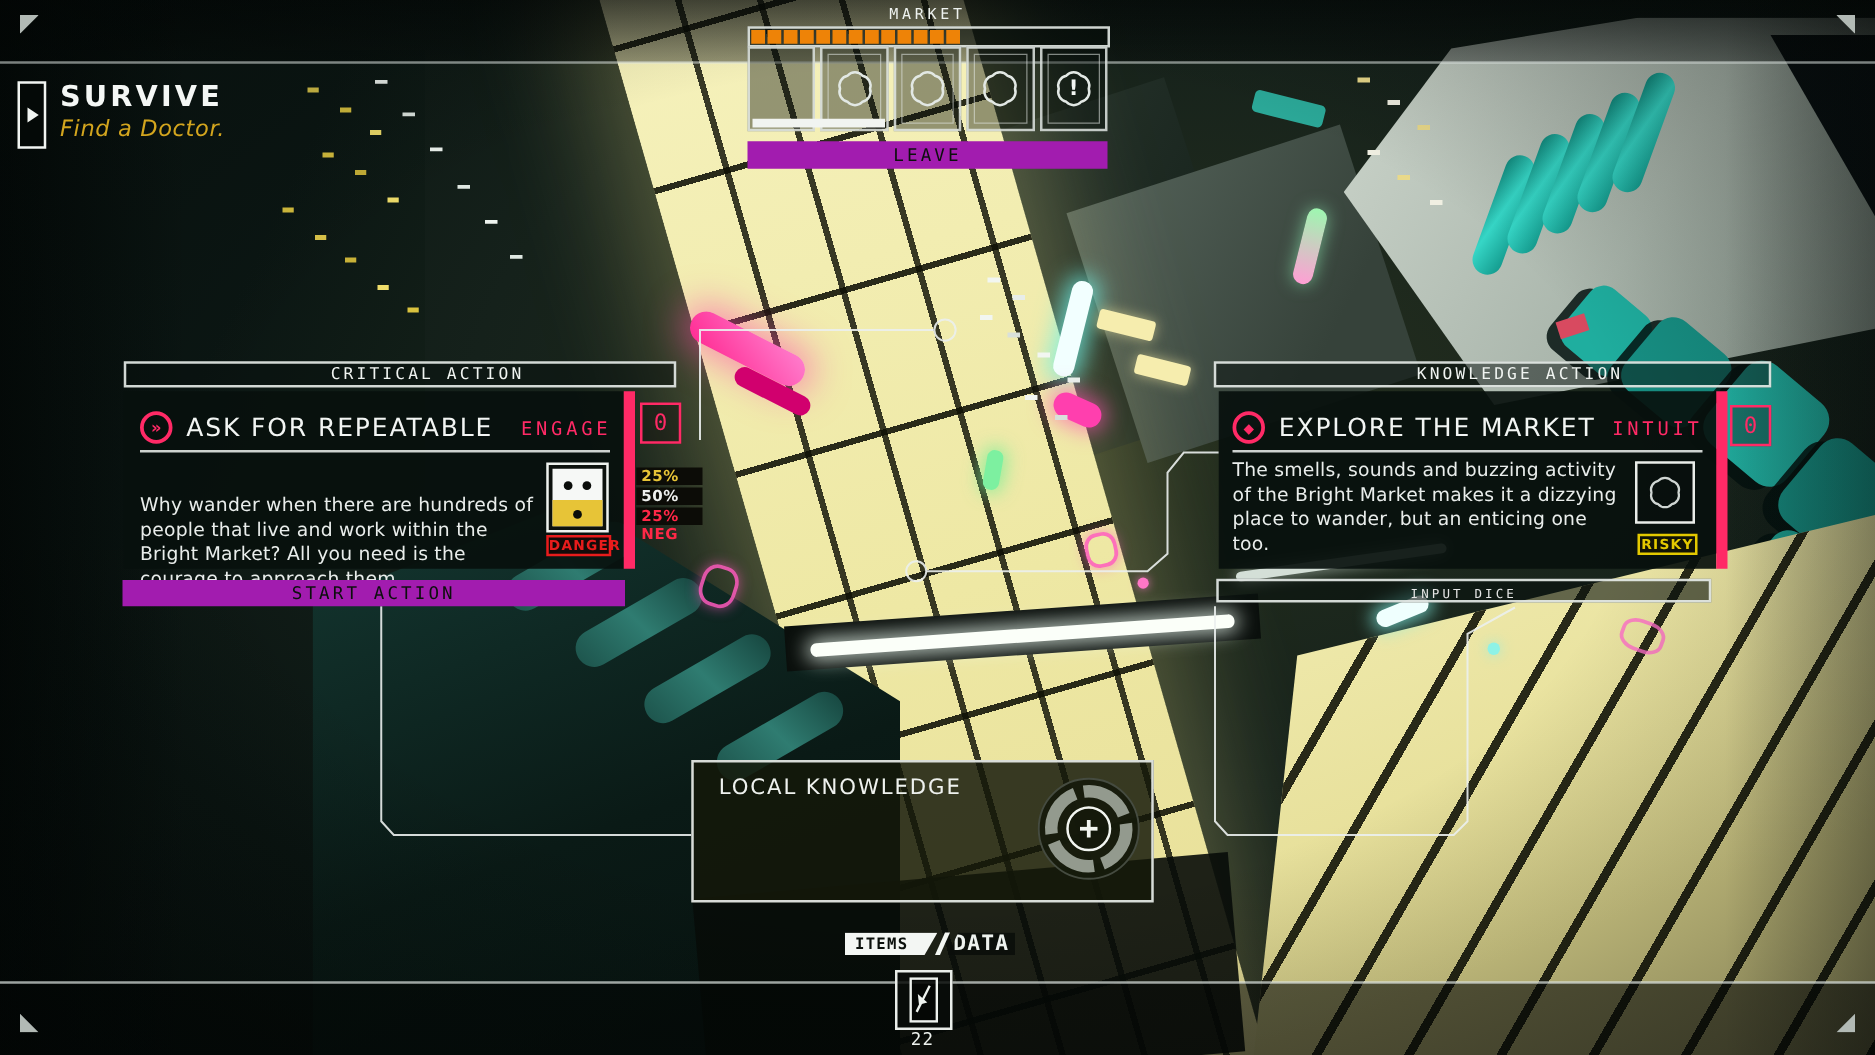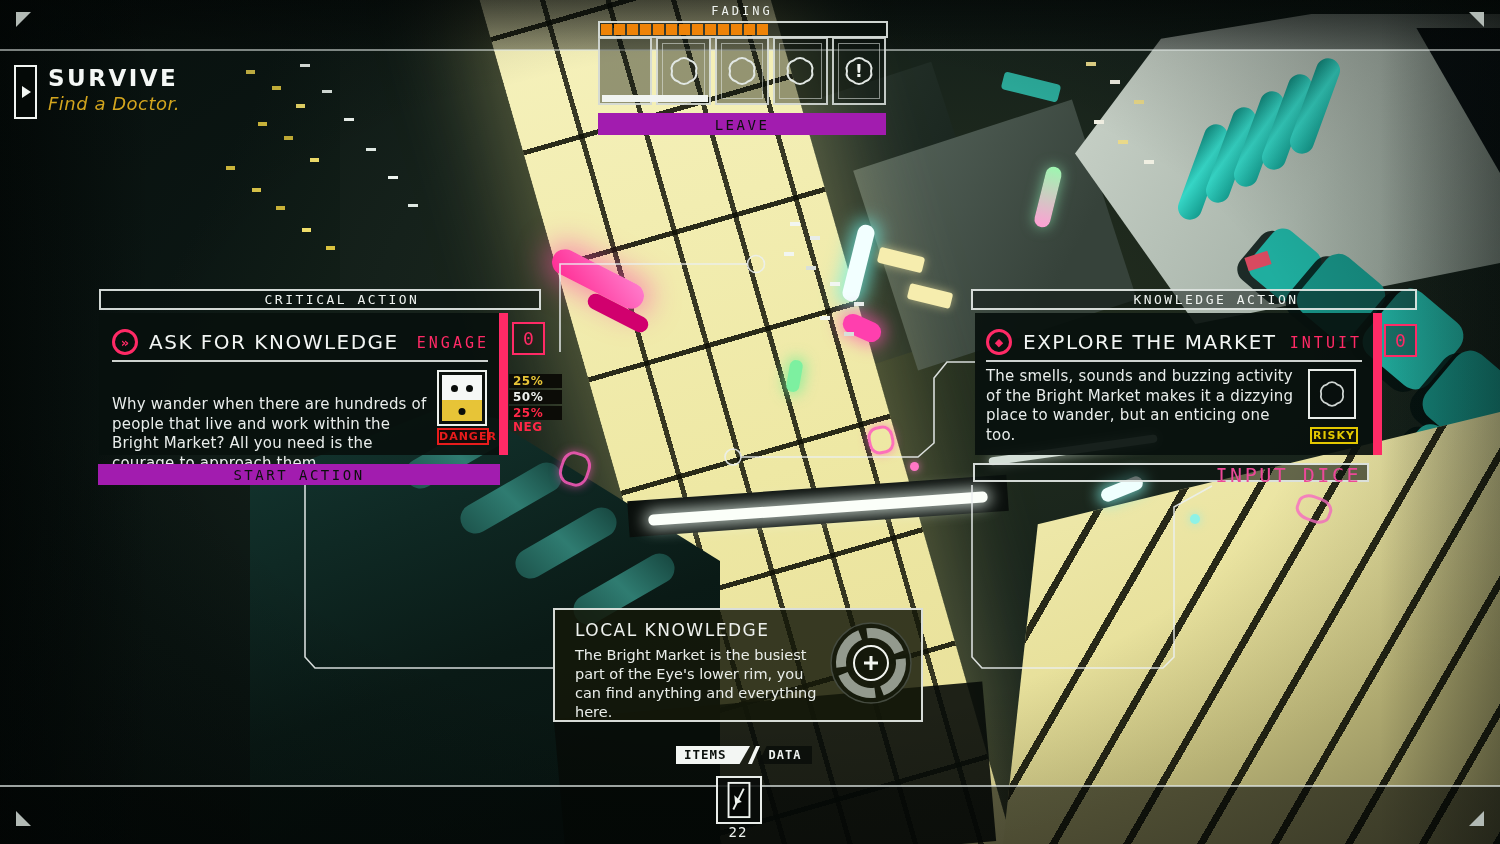--- a/index.html
+++ b/index.html
@@ -64,35 +64,35 @@
   .tag{position:absolute;height:13px;line-height:13px;text-align:center;font-size:11px;font-weight:bold;
        letter-spacing:1px;z-index:3;}
   .die{position:absolute;left:437px;top:370px;width:40px;height:46px;border:2px solid #eef2ee;
        background:#0d120e;padding:3px;z-index:3;}
   .die .face{position:relative;width:100%;height:100%;background:#f6f8f6;}
   .die .face .bottom{position:absolute;left:0;right:0;bottom:0;height:45%;background:var(--yellow,#e7c437);}
   .die .pip{position:absolute;width:7px;height:7px;border-radius:50%;background:#0a0d0a;}
   .empty-slot{position:absolute;left:1308px;top:369px;width:44px;height:46px;border:2px solid #e9ede9;
               background:rgba(8,14,11,0.5);display:flex;align-items:center;justify-content:center;z-index:3;}
   .btn-outline{position:absolute;border:2px solid rgba(233,238,235,0.9);background:rgba(8,16,13,0.6);
-               color:#ec4899;text-align:right;letter-spacing:2.5px;font-size:20px;z-index:3;cursor:pointer;}
+               color:#e5e5e5;text-align:center;letter-spacing:2.5px;font-size:10px;z-index:3;cursor:pointer;}
 
   
   .local{position:absolute;left:553px;top:608px;width:366px;height:110px;border:2px solid rgba(232,237,233,0.92);
          background:rgba(20,24,9,0.84);z-index:3;}
   .local-title{position:absolute;left:20px;top:10px;color:#eef1ee;font-size:17px;letter-spacing:1.5px;}
   .local-desc{position:absolute;left:20px;top:36px;width:248px;color:#e9ede9;font-size:14.5px;line-height:19px;}
   .gauge{position:absolute;right:8px;top:11px;cursor:pointer;}
 
   
   .tabs{position:absolute;left:676px;top:746px;height:18px;display:flex;z-index:3;}
   .tab-items{width:66px;background:#f3f6f3;color:#0b100c;font-size:12.5px;font-weight:bold;letter-spacing:1px;
              line-height:18px;padding-left:8px;clip-path:polygon(0 0,100% 0,86% 100%,0 100%);cursor:pointer;}
   .tab-slash{width:4px;background:#f3f6f3;transform:skewX(-24deg);margin:0 2px;cursor:default;}
-  .tab-data{width:54px;background:rgba(10,14,10,0.88);color:#eef2ee;font-size:12px;font-weight:bold;
+  .tab-data{width:54px;background:rgba(10,14,10,0.88);color:#eef2ee;font-size:17px;font-weight:bold;
             letter-spacing:1px;line-height:18px;text-align:center;clip-path:polygon(16% 0,100% 0,100% 100%,0 100%);cursor:pointer;}
   .currency{position:absolute;left:716px;top:776px;width:42px;height:44px;border:2px solid #e9ede9;
             background:rgba(8,12,9,0.85);display:flex;align-items:center;justify-content:center;z-index:3;cursor:pointer;}
   .currency-count{position:absolute;left:702px;top:824px;width:72px;text-align:center;color:#eef2ee;
                   font-size:14px;letter-spacing:1px;z-index:3;}
 </style>
 </head>
 <body>
 
 <div class="stage" style="--pink: #ff2a66; --orange: #ee8307; --yellow: #e7c437; --negred: #ff2847; --danger: #e81c1c; --risky: #e3c900;">
@@ -190,21 +190,21 @@
   <div class="objective">
     <div class="obj-box">
       <div class="obj-tri"></div>
     </div>
     <div class="obj-text">
       <div class="obj-title">SURVIVE</div>
       <div class="obj-sub">Find a Doctor.</div>
     </div>
   </div>
 
-  <div class="fading-label mono">FADING</div>
+  <div class="fading-label mono">MARKET</div>
   <div class="meter">
       <div class="seg filled"></div>
       <div class="seg filled"></div>
       <div class="seg filled"></div>
       <div class="seg filled"></div>
       <div class="seg filled"></div>
       <div class="seg filled"></div>
       <div class="seg filled"></div>
       <div class="seg filled"></div>
       <div class="seg filled"></div>
@@ -250,21 +250,21 @@
       <span class="bang">!</span>
       </div>
   </div>
   <div class="cycle-progress"></div>
   <button class="btn-solid mono leave-btn">LEAVE</button>
 
   <div class="hdr-box mono" style="left:99px;top:289px;width:394px;">CRITICAL ACTION</div>
   <div class="panel" style="left:99px;top:313px;width:400px;height:142px;">
     <div class="pinkbar" style="left:400px;"></div>
     <div class="ring" style="left:13px;top:16px;font-size:13px;font-weight:bold;">»</div>
-    <div class="a-title" style="left:50px;top:17px;">ASK FOR KNOWLEDGE</div>
+    <div class="a-title" style="left:50px;top:17px;">ASK FOR REPEATABLE</div>
     <div class="a-skill mono" style="left:305px;top:21px;width:85px;">ENGAGE</div>
     <div class="a-sep" style="left:13px;top:47px;width:376px;"></div>
     <div class="a-desc" style="left:13px;top:70px;width:315px;margin-top:12px;">Why wander when there are hundreds of people that live and work within the Bright Market? All you need is the courage to approach them.</div>
   </div>
   <div class="die">
     <div class="face">
       <div class="bottom"></div>
       <div class="pip" style="left:22%;top:22%;"></div>
       <div class="pip" style="right:22%;top:22%;"></div>
       <div class="pip" style="left:50%;top:72%;transform:translateX(-50%);"></div>
@@ -290,21 +290,20 @@
     <svg width="36" height="36" viewBox="0 0 40 40" fill="none" stroke="#cfd5d2" stroke-width="2">
         <path d="M32,20 A8 8 0 0 1 26,30.4 A8 8 0 0 1 14,30.4 A8 8 0 0 1 8,20 A8 8 0 0 1 14,9.6 A8 8 0 0 1 26,9.6 A8 8 0 0 1 32,20 Z"></path>
       </svg>
   </div>
   <div class="tag" style="left:1310px;top:427px;width:44px;color:var(--risky,#e3c900);border:2px solid var(--risky,#e3c900);background:rgba(25,22,0,0.55);">RISKY</div>
   <div class="zero-sq mono" style="left:1384px;top:324px;">0</div>
   <button class="btn-outline mono" style="left:973px;top:463px;width:396px;height:19px;line-height:19px;">INPUT DICE</button>
 
   <div class="local">
     <div class="local-title">LOCAL KNOWLEDGE</div>
-    <div class="local-desc">The Bright Market is the busiest part of the Eye's lower rim, you can find anything and everything here.</div>
     <svg class="gauge" width="84" height="84" viewBox="0 0 84 84">
       <circle cx="42" cy="42" r="40" fill="rgba(22,26,12,0.92)" stroke="#454b40" stroke-width="1.5"></circle>
       <circle cx="42" cy="42" r="30" fill="none" stroke="#939a8e" stroke-width="10" stroke-dasharray="40 7.1" transform="rotate(-8 42 42)"></circle>
       <circle cx="42" cy="42" r="17" fill="rgba(18,22,10,0.5)" stroke="#f2f5f0" stroke-width="2"></circle>
       <rect x="35" y="40.5" width="14" height="3" fill="#f2f5f0"></rect>
       <rect x="40.5" y="35" width="3" height="14" fill="#f2f5f0"></rect>
     </svg>
   </div>
 
   <div class="tabs">

